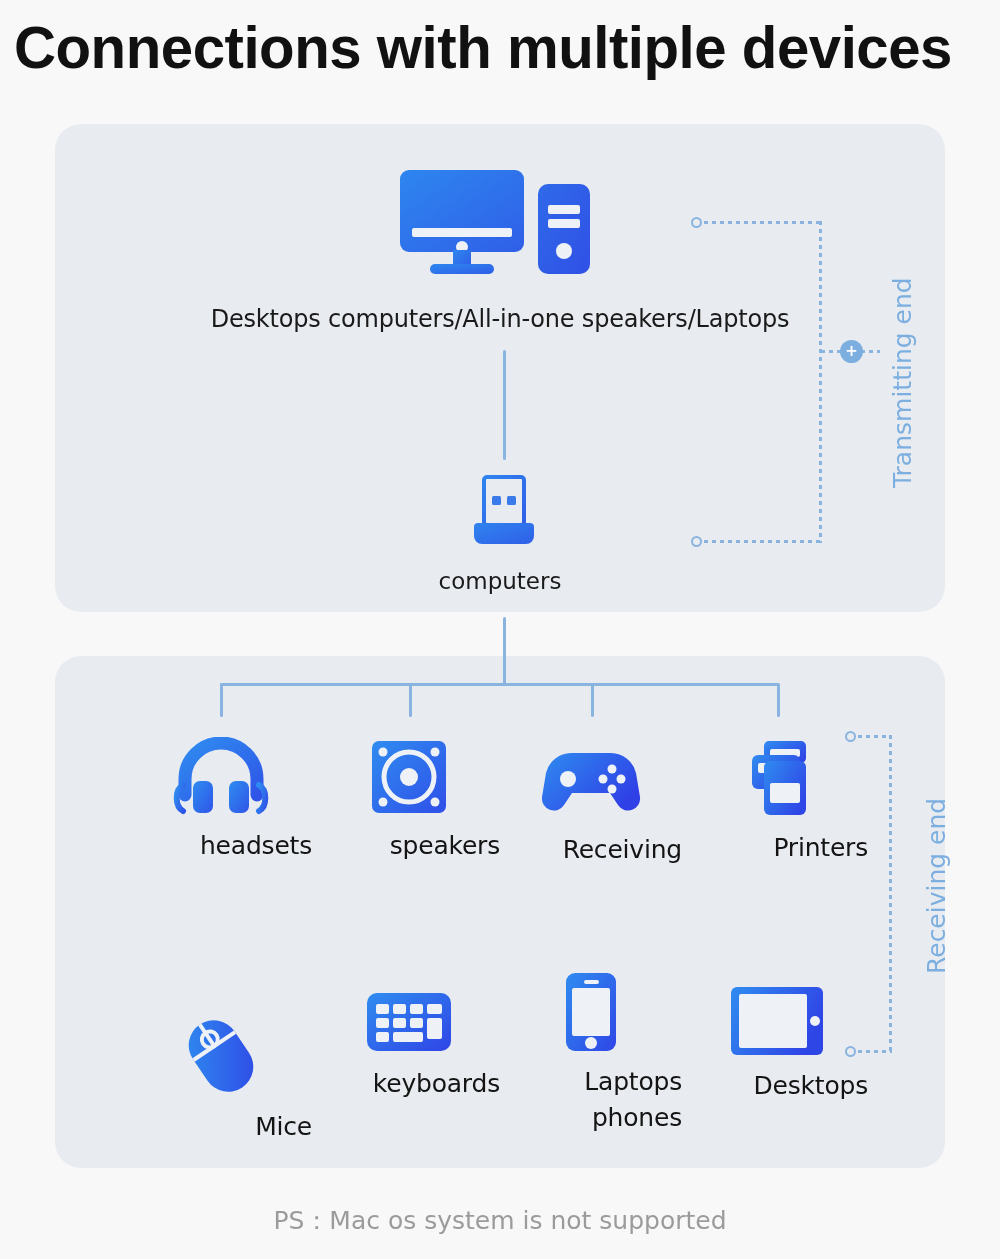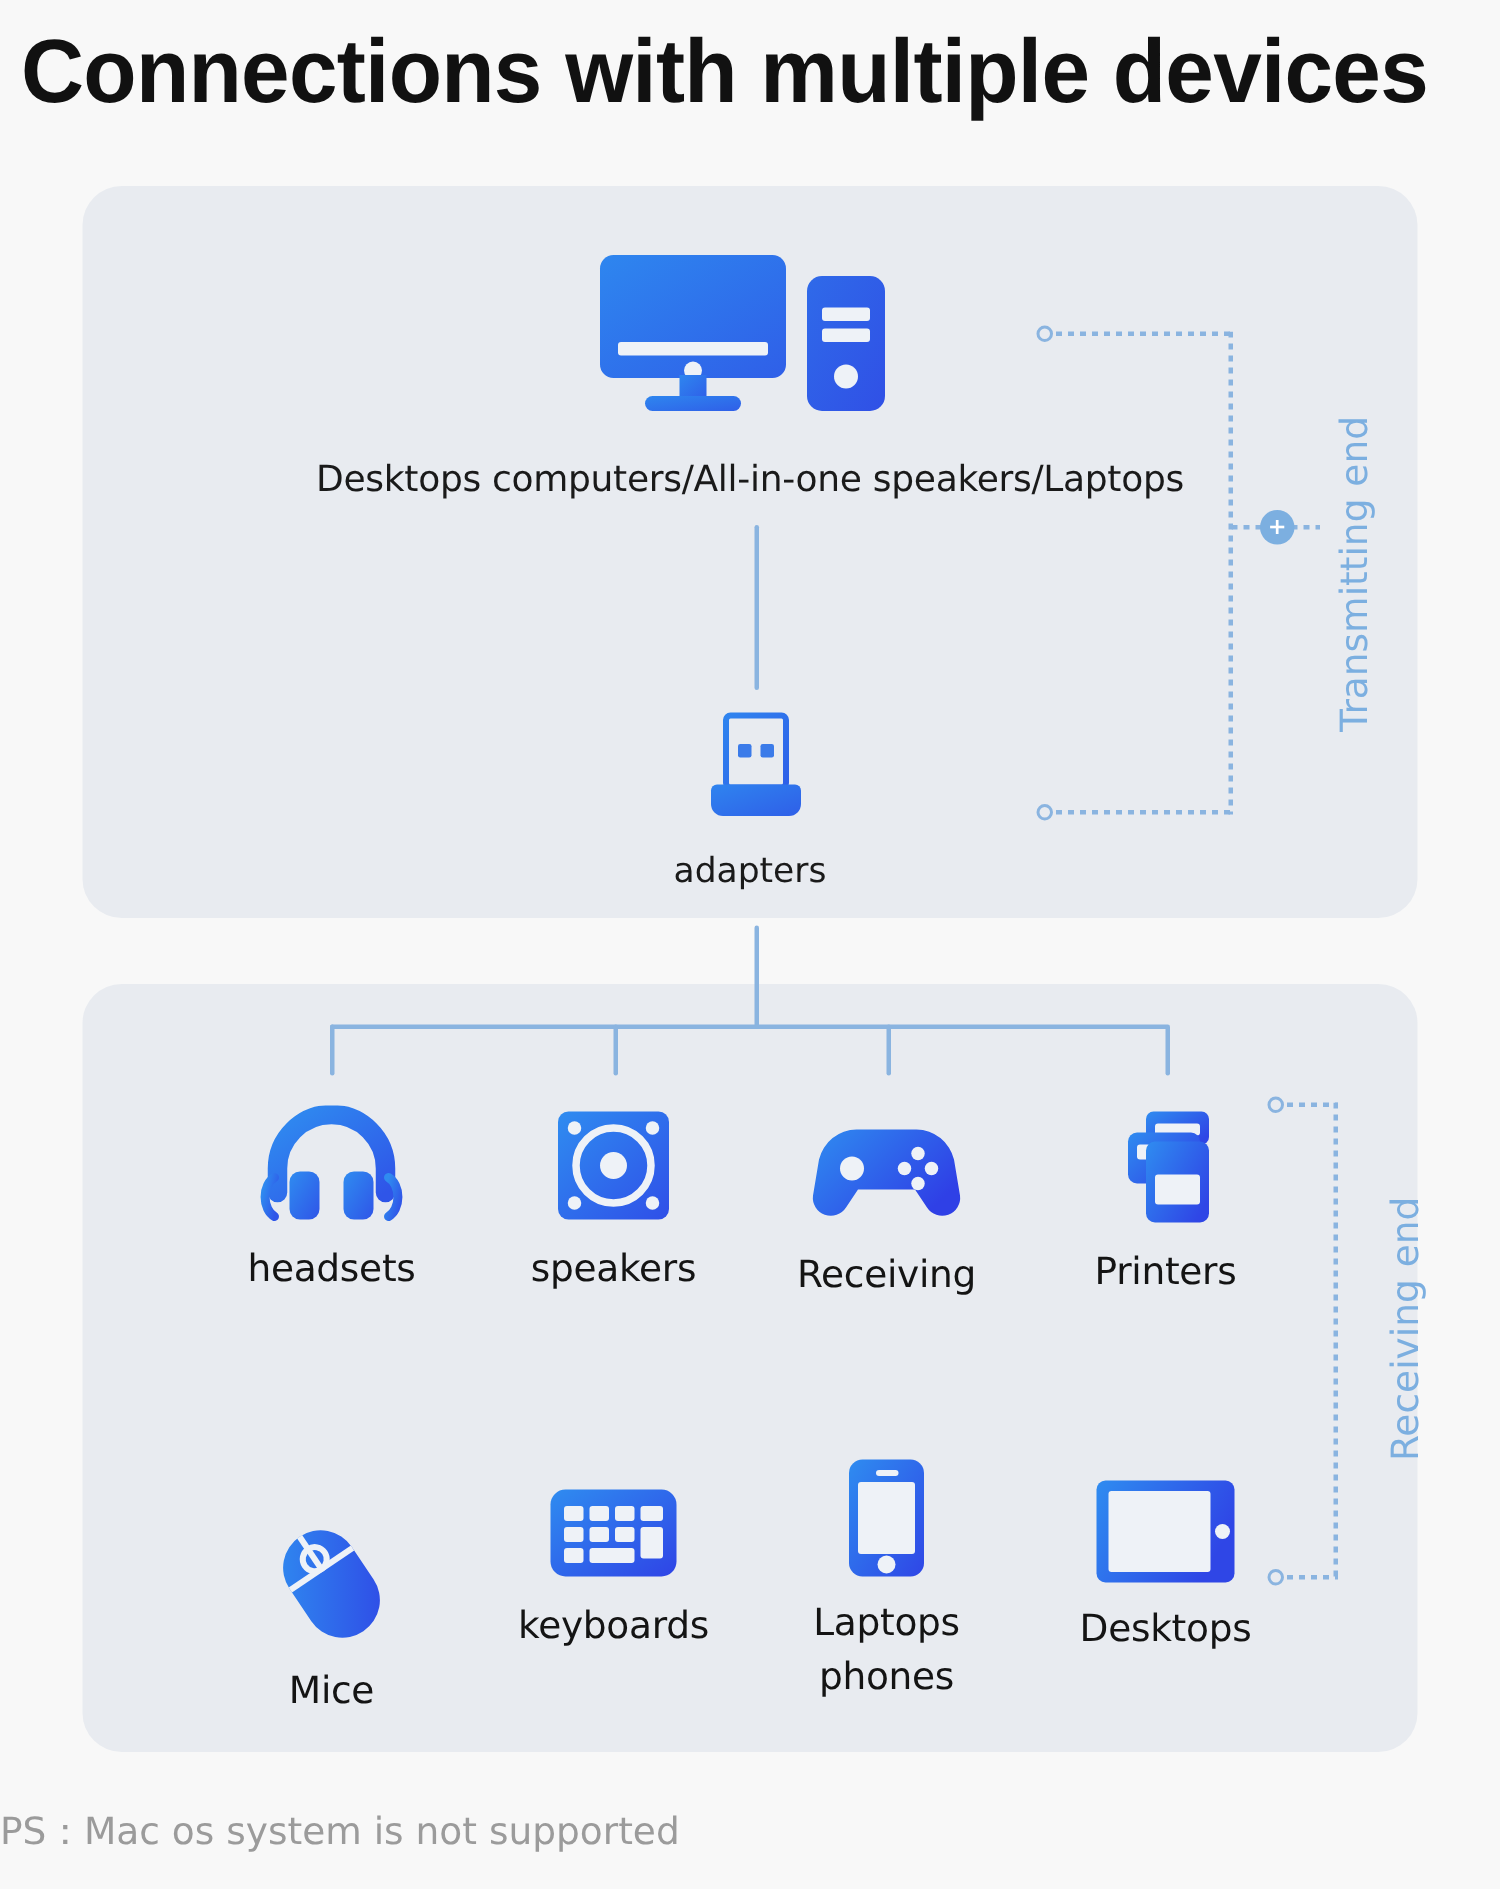--- a/index.html
+++ b/index.html
@@ -61,28 +61,28 @@
     position:absolute;width:23px;height:23px;border-radius:50%;
     background:#7cafe0;color:#fff;font-size:15px;line-height:23px;
     text-align:center;font-weight:600;
   }
   .side-label{
     position:absolute;color:#7cafe0;font-size:25px;white-space:nowrap;
     transform-origin:left top;transform:rotate(-90deg);
   }
 
   
-  .dev{position:absolute;text-align:center;}
+  .dev{position:absolute;text-align:right;}
   .dev .icon-wrap{height:92px;display:flex;align-items:flex-end;justify-content:center;}
   .dev .dev-label{
     margin-top:11px;font-size:25px;color:#141414;line-height:36px;letter-spacing:-0.2px;
   }
 
   .footer{
-    position:absolute;left:0;top:1204px;width:1000px;text-align:left;
+    position:absolute;left:0;top:1204px;width:1000px;text-align:center;
     font-size:25px;color:#9b9b9b;
   }
 </style>
 </head>
 <body>
 
 <div class="title">Connections with multiple devices</div>
 
 <div class="panel" id="panel-top"></div>
 
@@ -124,21 +124,21 @@
         <stop offset="0%" stop-color="#2f84ef"></stop>
           <stop offset="100%" stop-color="#2f5fe8"></stop>
       </linearGradient>
     </defs>
     <rect x="22" y="3" width="40" height="48" rx="3" fill="none" stroke="url(#gAd)" stroke-width="4"></rect>
     <rect x="30" y="22" width="9" height="9" rx="1.5" fill="#3b7be9"></rect>
     <rect x="45" y="22" width="9" height="9" rx="1.5" fill="#3b7be9"></rect>
     <path d="M16 49 h52 a4 4 0 0 1 4 4 v9 a8 8 0 0 1 -8 8 h-44 a8 8 0 0 1 -8 -8 v-9 a4 4 0 0 1 4 -4 z" fill="url(#gAd)"></path>
   </svg>
 </div>
-<div class="caption-adapters">adapters</div>
+<div class="caption-adapters">computers</div>
 
 <div class="bracket">
   <div class="endcap" style="left:691px;top:217px;"></div>
   <div class="dot-h" style="left:704px;top:221px;width:117px;"></div>
   <div class="dot-v" style="left:819px;top:221px;height:322px;"></div>
   <div class="dot-h" style="left:704px;top:540px;width:117px;"></div>
   <div class="endcap" style="left:691px;top:536px;"></div>
   <div class="dot-h" style="left:821px;top:350px;width:59px;"></div>
   <div class="plus-badge" style="left:840px;top:340px;">+</div>
   <div class="side-label" style="left:888px;top:488px;">Transmitting end</div>

